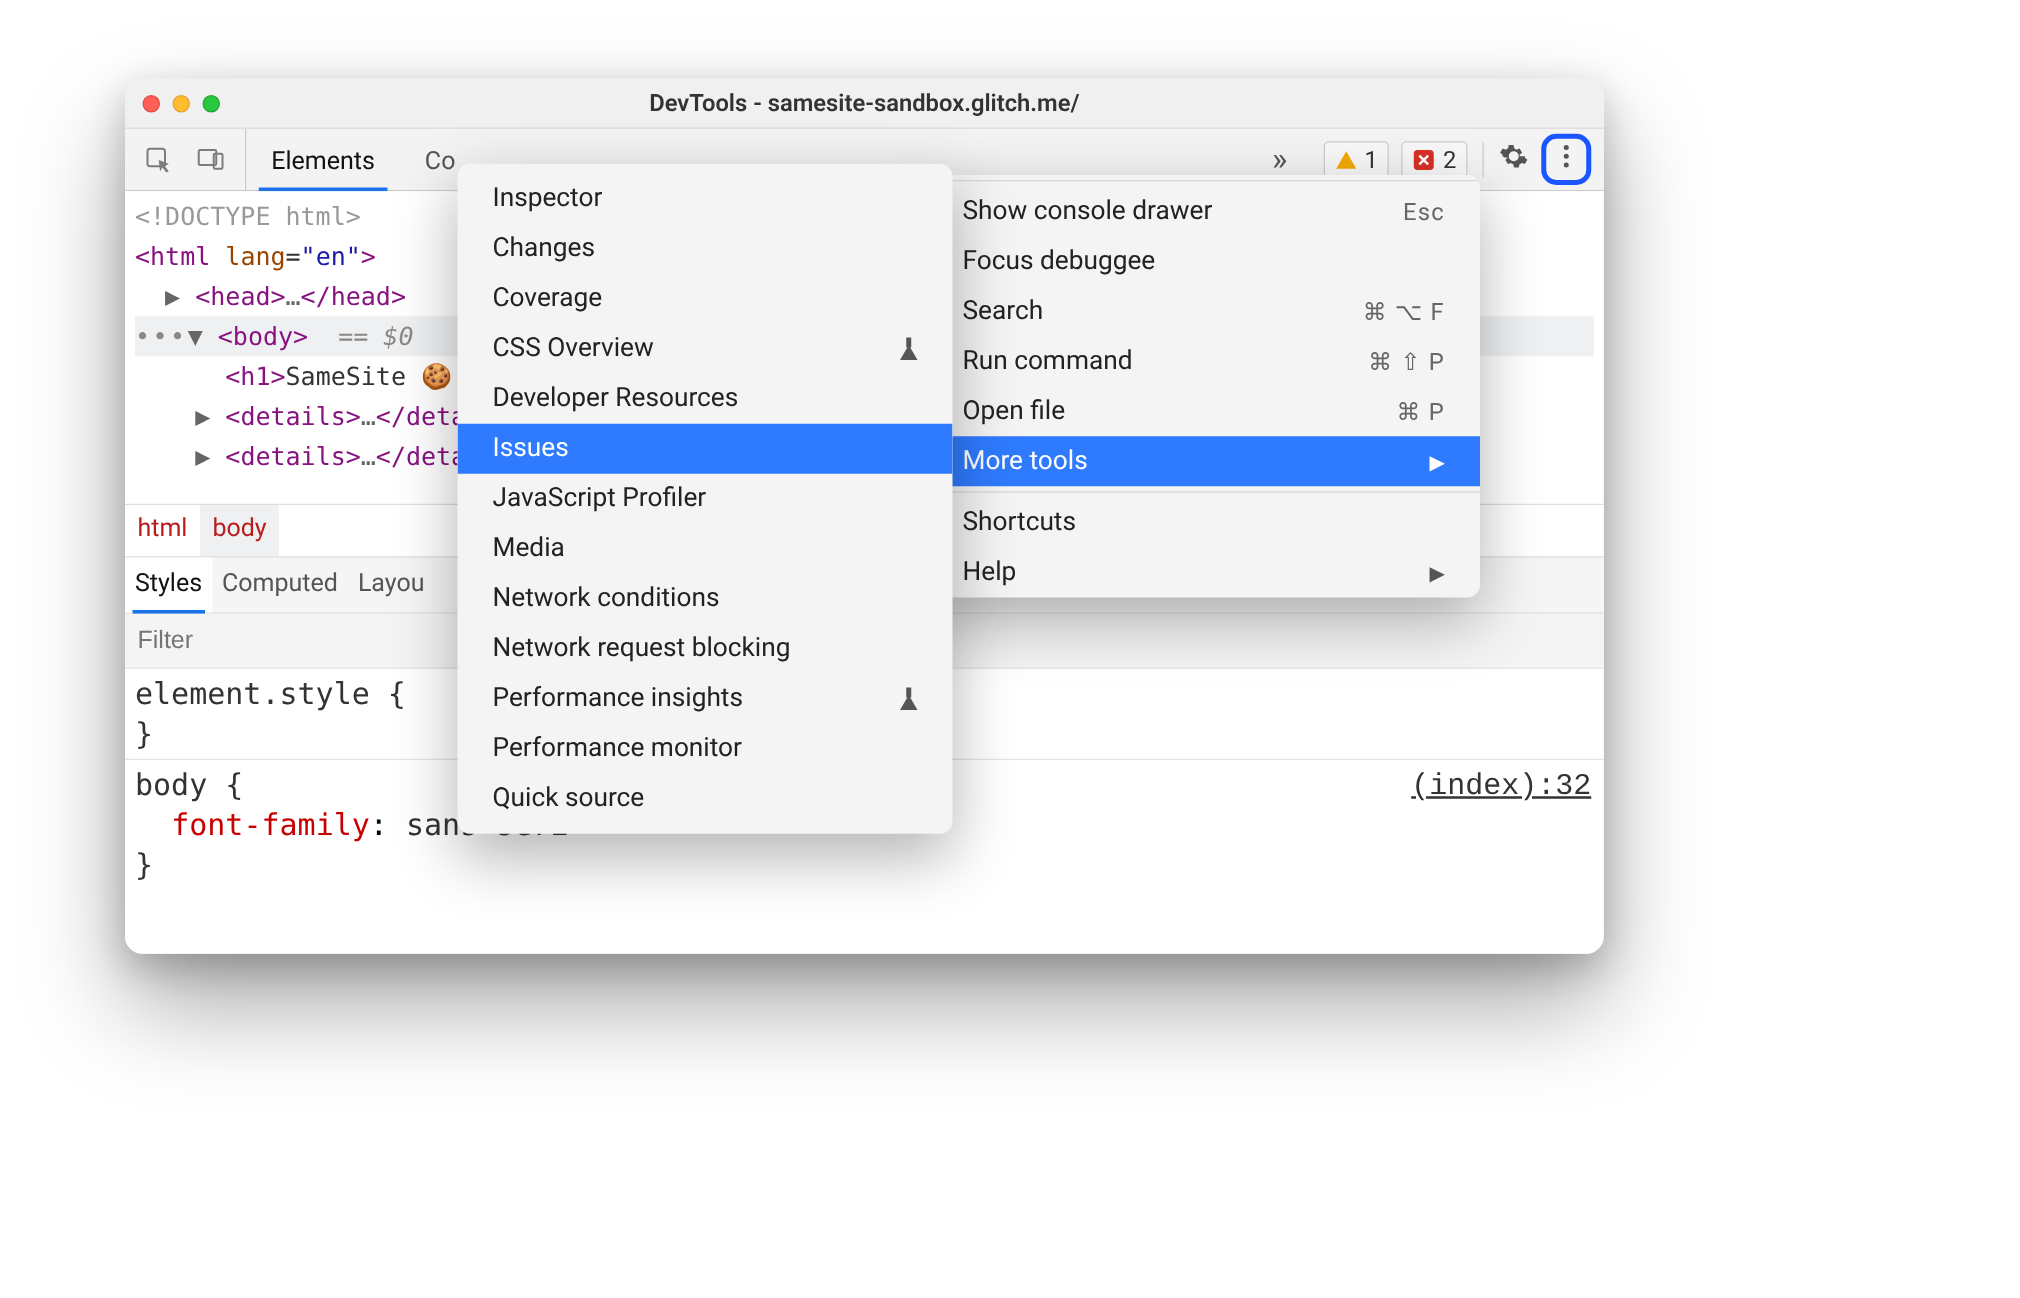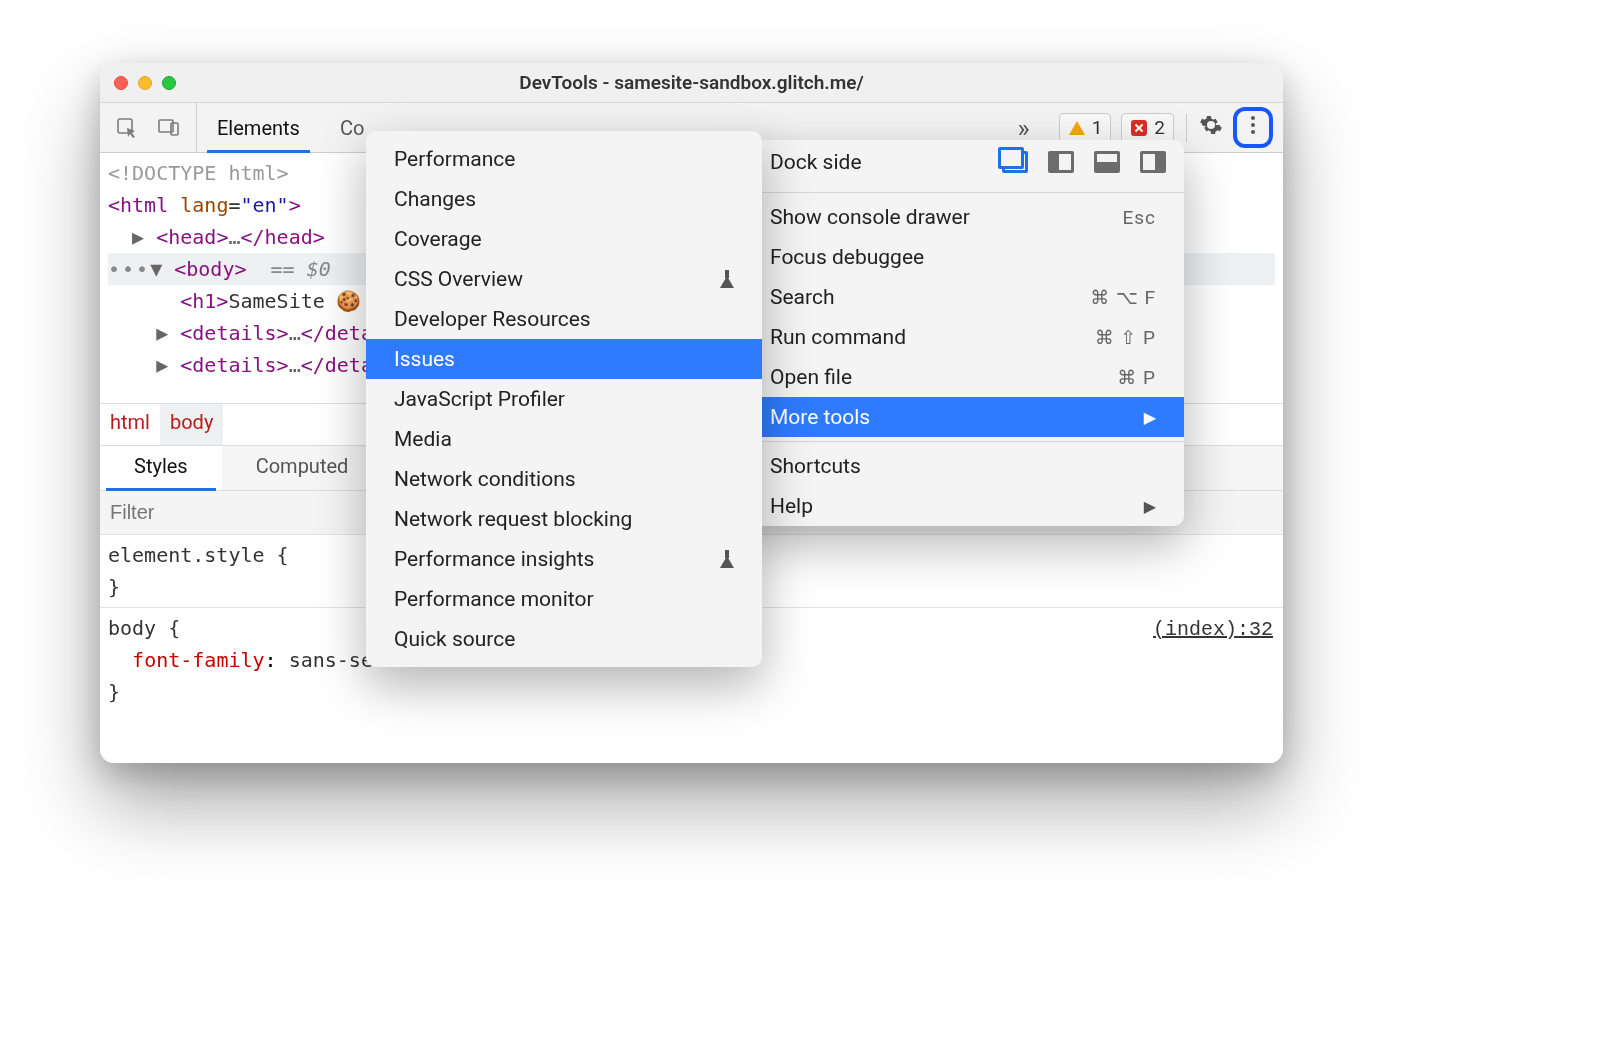--- a/index.html
+++ b/index.html
@@ -66,28 +66,28 @@
   .tri-toggle { color: #666; }
   .dots { letter-spacing: 2px; color: #888; }
 
   
   .crumb { position: absolute; left: 0; top: 250px; right: 0; height: 42px; border-top: 1px solid #ddd; display: flex; align-items: stretch; font-size: 20px;}
   .crumb .c { padding: 6px 10px; color: #b91c1c; }
   .crumb .c.cur { background: #eef0f2; }
 
   
   .subtabs { position: absolute; left: 0; top: 292px; right: 0; height: 46px; border-top: 1px solid #ddd; border-bottom: 1px solid #ddd; display: flex; align-items: stretch; background: #f5f5f5; font-size: 20px; }
-  .subtab { padding: 8px 34px; color: #555; }
+  .subtab { padding: 8px 8px; color: #555; }
   .subtab.active { color: #111; position: relative; background: #fff; }
   .subtab.active::after { content: ""; position: absolute; left: 6px; right: 6px; bottom: -1px; height: 3px; background: #1a73e8; }
 
   .filterbar { position: absolute; left: 0; top: 338px; right: 0; height: 44px; background: #f4f4f4; display: flex; align-items: center; padding: 0 10px; border-bottom: 1px solid #e3e3e3;}
   .filterbar input { font-size: 20px; border: none; background: transparent; outline: none; color: #888; width: 100%; }
 
-  .cssarea { position: absolute; left: 0; top: 382px; right: 0; bottom: 0; font-family: ui-monospace, Menlo, monospace; font-size: 20px; line-height: 32px; }
+  .cssarea { position: absolute; left: 0; top: 382px; right: 0; bottom: 0; font-family: ui-monospace, Menlo, monospace; font-size: 24px; line-height: 32px; }
   .cssarea .blk { border-bottom: 1px solid #e3e3e3; padding: 4px 8px; position: relative;}
   .sel { color: #333; }
   .prop { color: #c80000; }
   .pval { color: #333; }
   .srclink { position: absolute; right: 10px; top: 6px; color: #333; text-decoration: underline; font-family: Liberation Mono, monospace; }
 
   
   .menu { position: absolute; background: #f4f4f4; border-radius: 10px; box-shadow: 0 18px 50px rgba(0,0,0,.3); font-size: 21px; color: #222; overflow: hidden;}
   .menu .item { padding: 8px 28px; display: flex; align-items: center; justify-content: space-between; gap: 20px; white-space: nowrap;}
   .menu .item.hi { background: #2f7bff; color: #fff; }
@@ -223,29 +223,20 @@
           <div class="sel">body {</div>
           <div>&nbsp;&nbsp;<span class="prop">font-family</span>: <span class="pval">sans-seri</span></div>
           <div class="sel">}</div>
         </div>
       </div>
 
     </div>
   </div>
 
   <div class="menu mainmenu">
-    <div class="dockrow">
-      <span>Dock side</span>
-      <div class="dockicons">
-        <div class="di undock active"></div>
-        <div class="di left"></div>
-        <div class="di bottom"></div>
-        <div class="di right"></div>
-      </div>
-    </div>
     <div class="sep"></div>
     <div class="item">
         <span>Show console drawer</span>
         <span class="short">Esc</span>
       </div>
     <div class="item">
         <span>Focus debuggee</span>
       </div>
     <div class="item">
         <span>Search</span>
@@ -268,21 +259,21 @@
         <span>Shortcuts</span>
       </div>
     <div class="item">
         <span>Help</span>
         <span class="subarrow">▶</span>
       </div>
   </div>
 
   <div class="menu submenu">
     <div class="item">
-        <span>Performance</span>
+        <span>Inspector</span>
       </div>
     <div class="item">
         <span>Changes</span>
       </div>
     <div class="item">
         <span>Coverage</span>
       </div>
     <div class="item">
         <span>CSS Overview</span>
         <span class="flask"></span>

